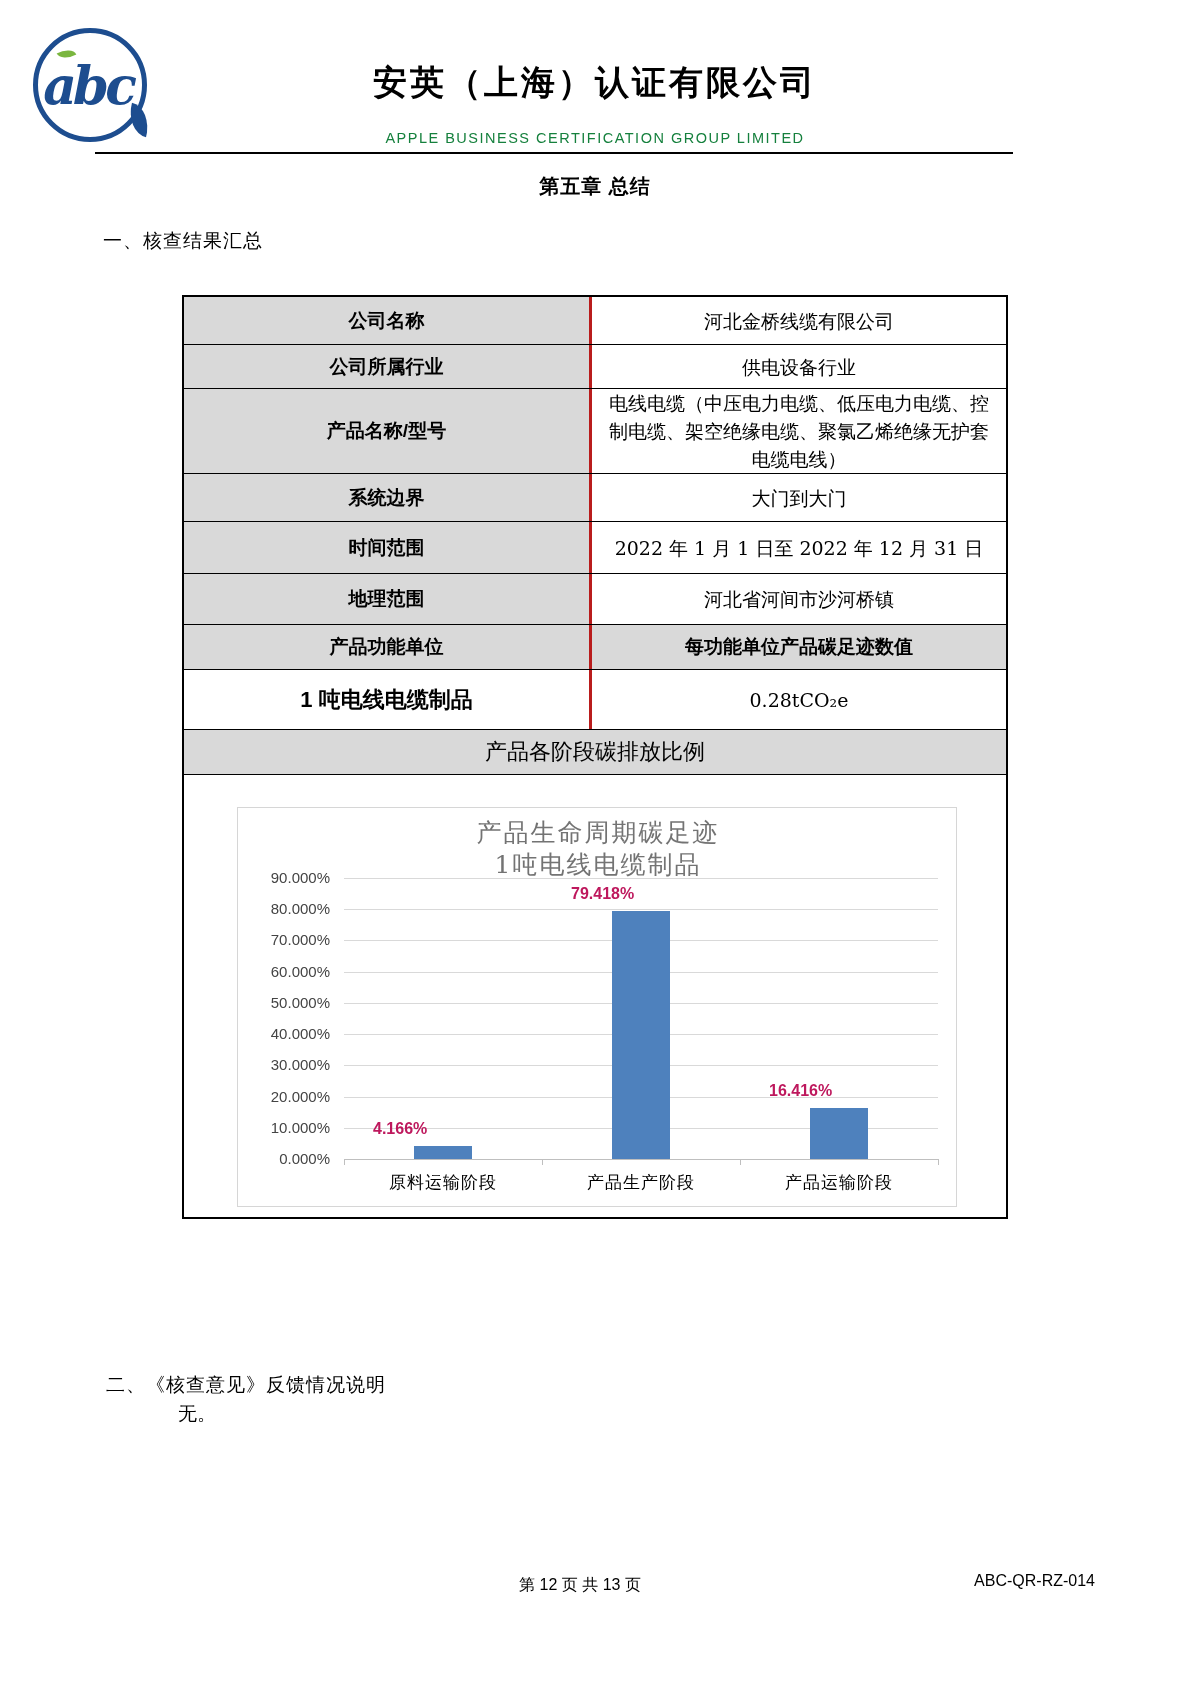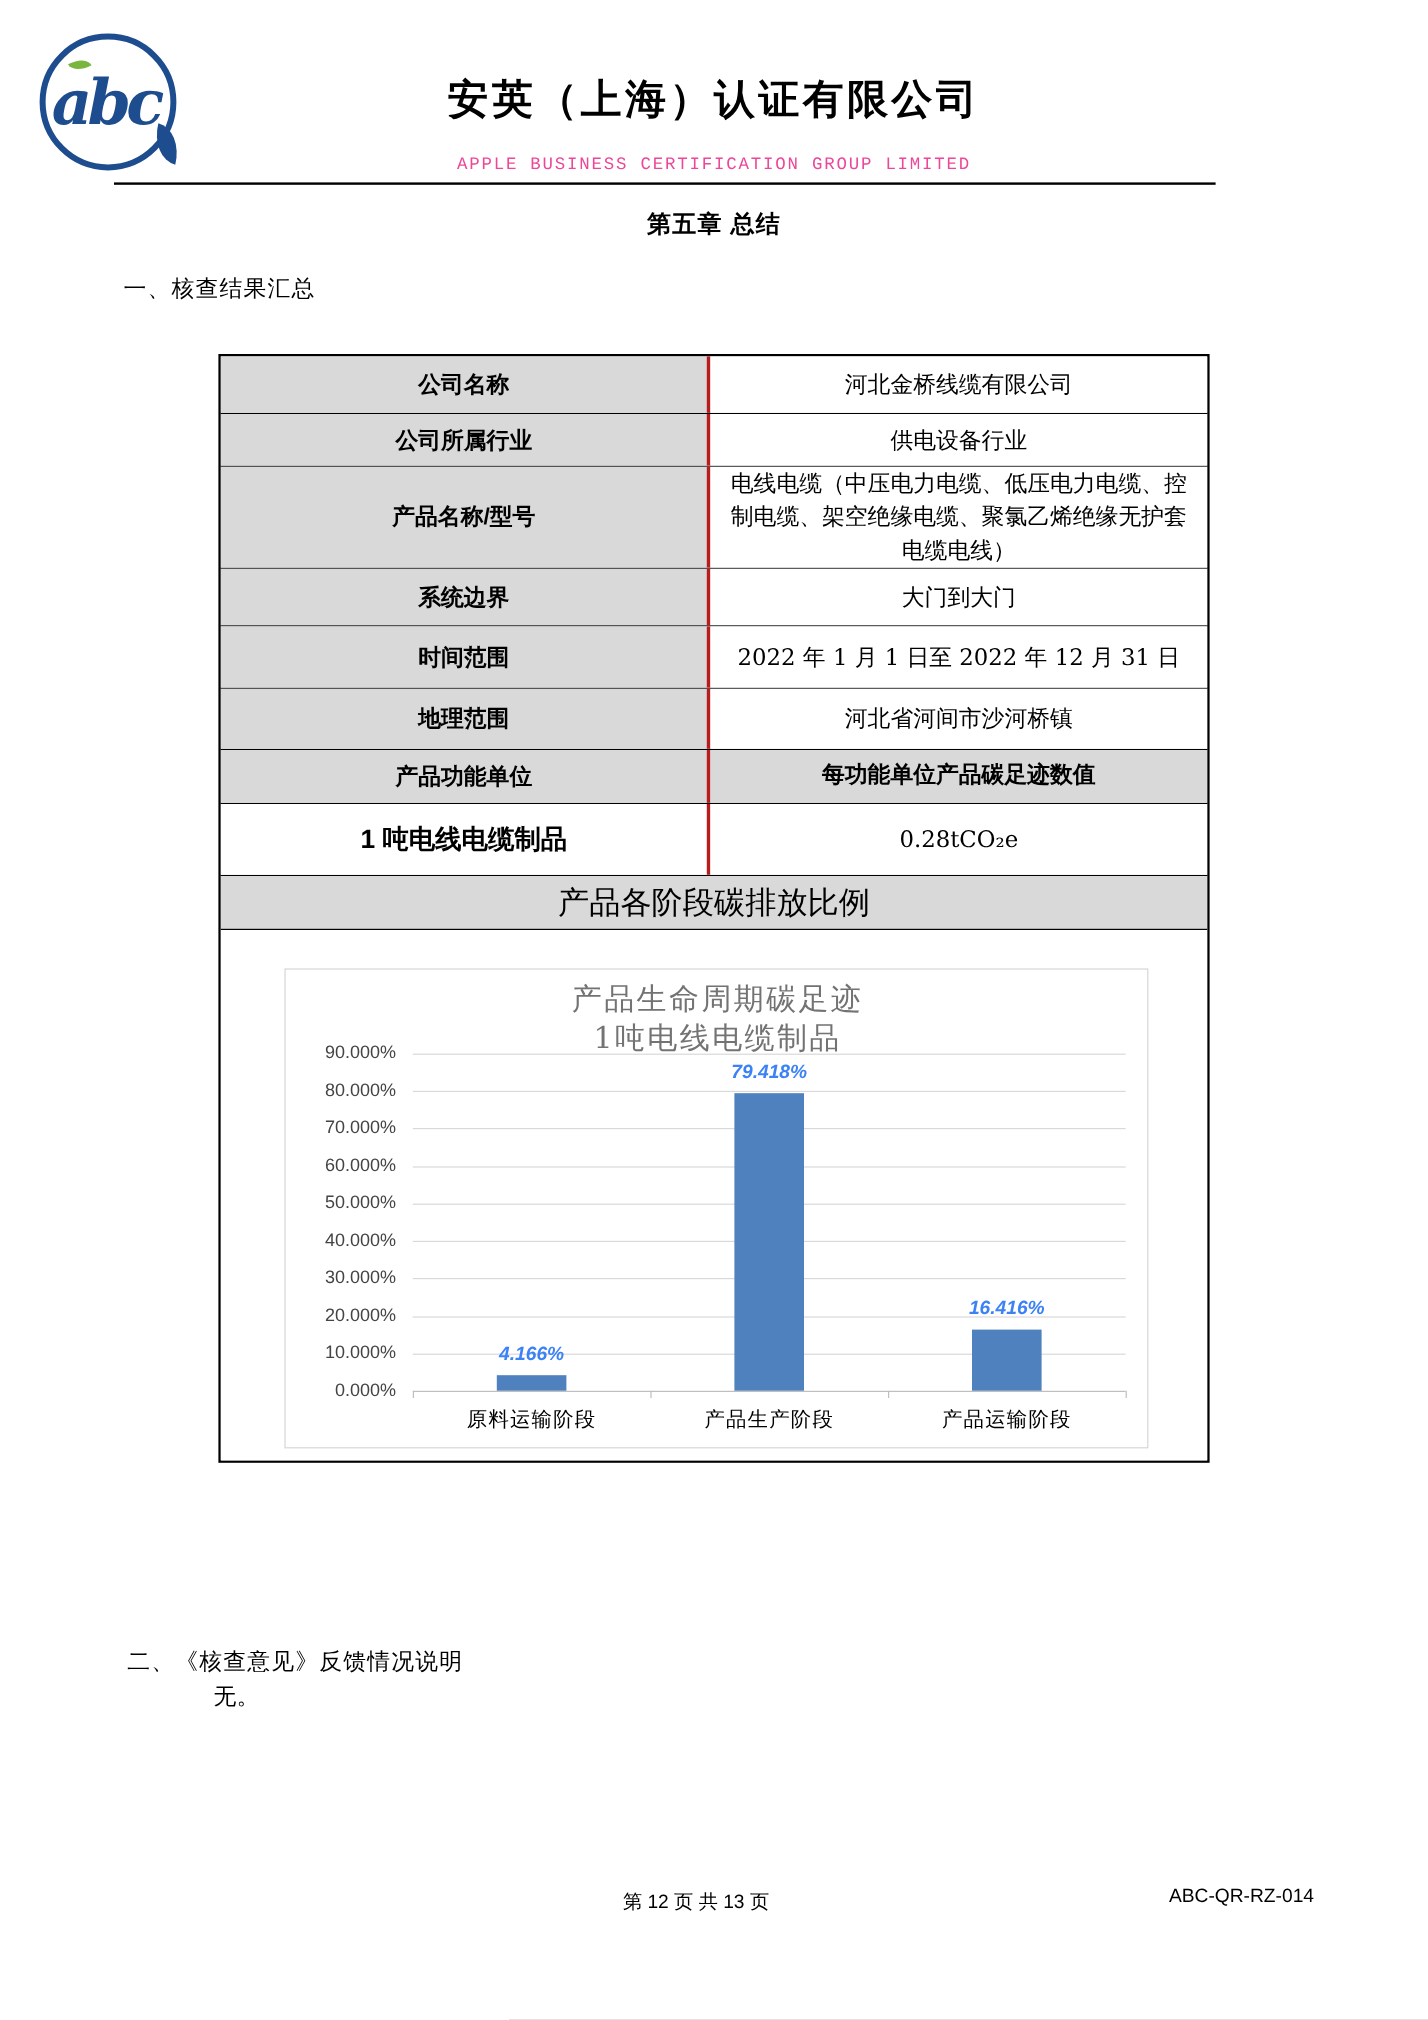--- a/index.html
+++ b/index.html
@@ -26,21 +26,21 @@
     position:absolute; right:-8px; bottom:2px; width:22px; height:30px;
     background:#1d4d8f; border-radius:0 100% 0 100%; transform:rotate(14deg);
   }
   .company-cn {
     position:absolute; left:100px; top:60px; width:990px; text-align:center;
     font-family:"DejaVu Serif", serif; font-weight:bold; font-size:34px;
     letter-spacing:3px; color:#000;
   }
   .company-en {
     position:absolute; left:100px; top:130px; width:990px; text-align:center;
-    font-family:Liberation Mono, monospace; font-size:14.5px; letter-spacing:1.5px; color:#ec4899;
+    font-family:Liberation Sans, sans-serif; font-size:14.5px; letter-spacing:1.5px; color:#15803d;
   }
   .header-rule {
     position:absolute; left:95px; top:152px; width:918px; height:2px; background:#000;
   }
   .chapter-title {
     position:absolute; left:100px; top:173px; width:990px; text-align:center;
     font-family:"Liberation Sans", sans-serif; font-weight:bold; font-size:20px;
     letter-spacing:1px;
   }
   .sec1-heading {
@@ -66,21 +66,21 @@
   }
   .cell-r.gray-bold {
     background:#d9d9d9; font-family:"Liberation Sans", sans-serif;
     font-weight:bold; font-size:19px;
   }
   .cell-l.white-big {
     background:#fff; font-size:22px;
   }
   .merged {
     display:flex; align-items:center; justify-content:center; width:100%;
-    background:#d9d9d9; font-family:"DejaVu Serif", serif; font-size:26px;
+    background:#d9d9d9; font-family:"DejaVu Serif", serif; font-size:22px;
     border-bottom:1px solid #000;
   }
   .h48{height:48px}.h44{height:44px}.h85{height:85px}.h52{height:52px}
   .h51{height:51px}.h45{height:45px}.h60{height:60px}
   .chart-cell { height:442px; background:#fff; position:relative; }
   
   .chart-box {
     position:absolute; left:53px; top:32px; width:720px; height:400px;
     background:#fff; border:1px solid #d6d6d6;
   }
@@ -91,22 +91,22 @@
   .ct1{ top:8px; } .ct2{ top:40px; }
   .gridline { position:absolute; height:1px; background:#d9d9d9; }
   .axis-line { position:absolute; height:1px; background:#bfbfbf; }
   .axis-tick { position:absolute; width:1px; height:6px; background:#bfbfbf; }
   .ytick {
     position:absolute; width:90px; text-align:right;
     font-family:"Liberation Sans", sans-serif; font-size:15px; color:#444;
   }
   .bar { position:absolute; background:#4e81bd; }
   .bar-label {
-    position:absolute; width:140px; text-align:center;
-    font-family:"Liberation Sans", sans-serif; font-size:16px; font-weight:600; color:#3b82f6;font-style:italic;
+    position:absolute; width:140px; text-align:left;
+    font-family:"Liberation Sans", sans-serif; font-size:16px; font-weight:600; color:#be185d;
   }
   .cat-label {
     position:absolute; text-align:center;
     font-family:"DejaVu Serif", serif; font-size:17px; color:#000000; letter-spacing:1px;
   }
   
   .sec2-heading {
     position:absolute; left:106px; top:1372px;
     font-family:"DejaVu Serif", serif; font-size:19px; letter-spacing:1px;
   }

